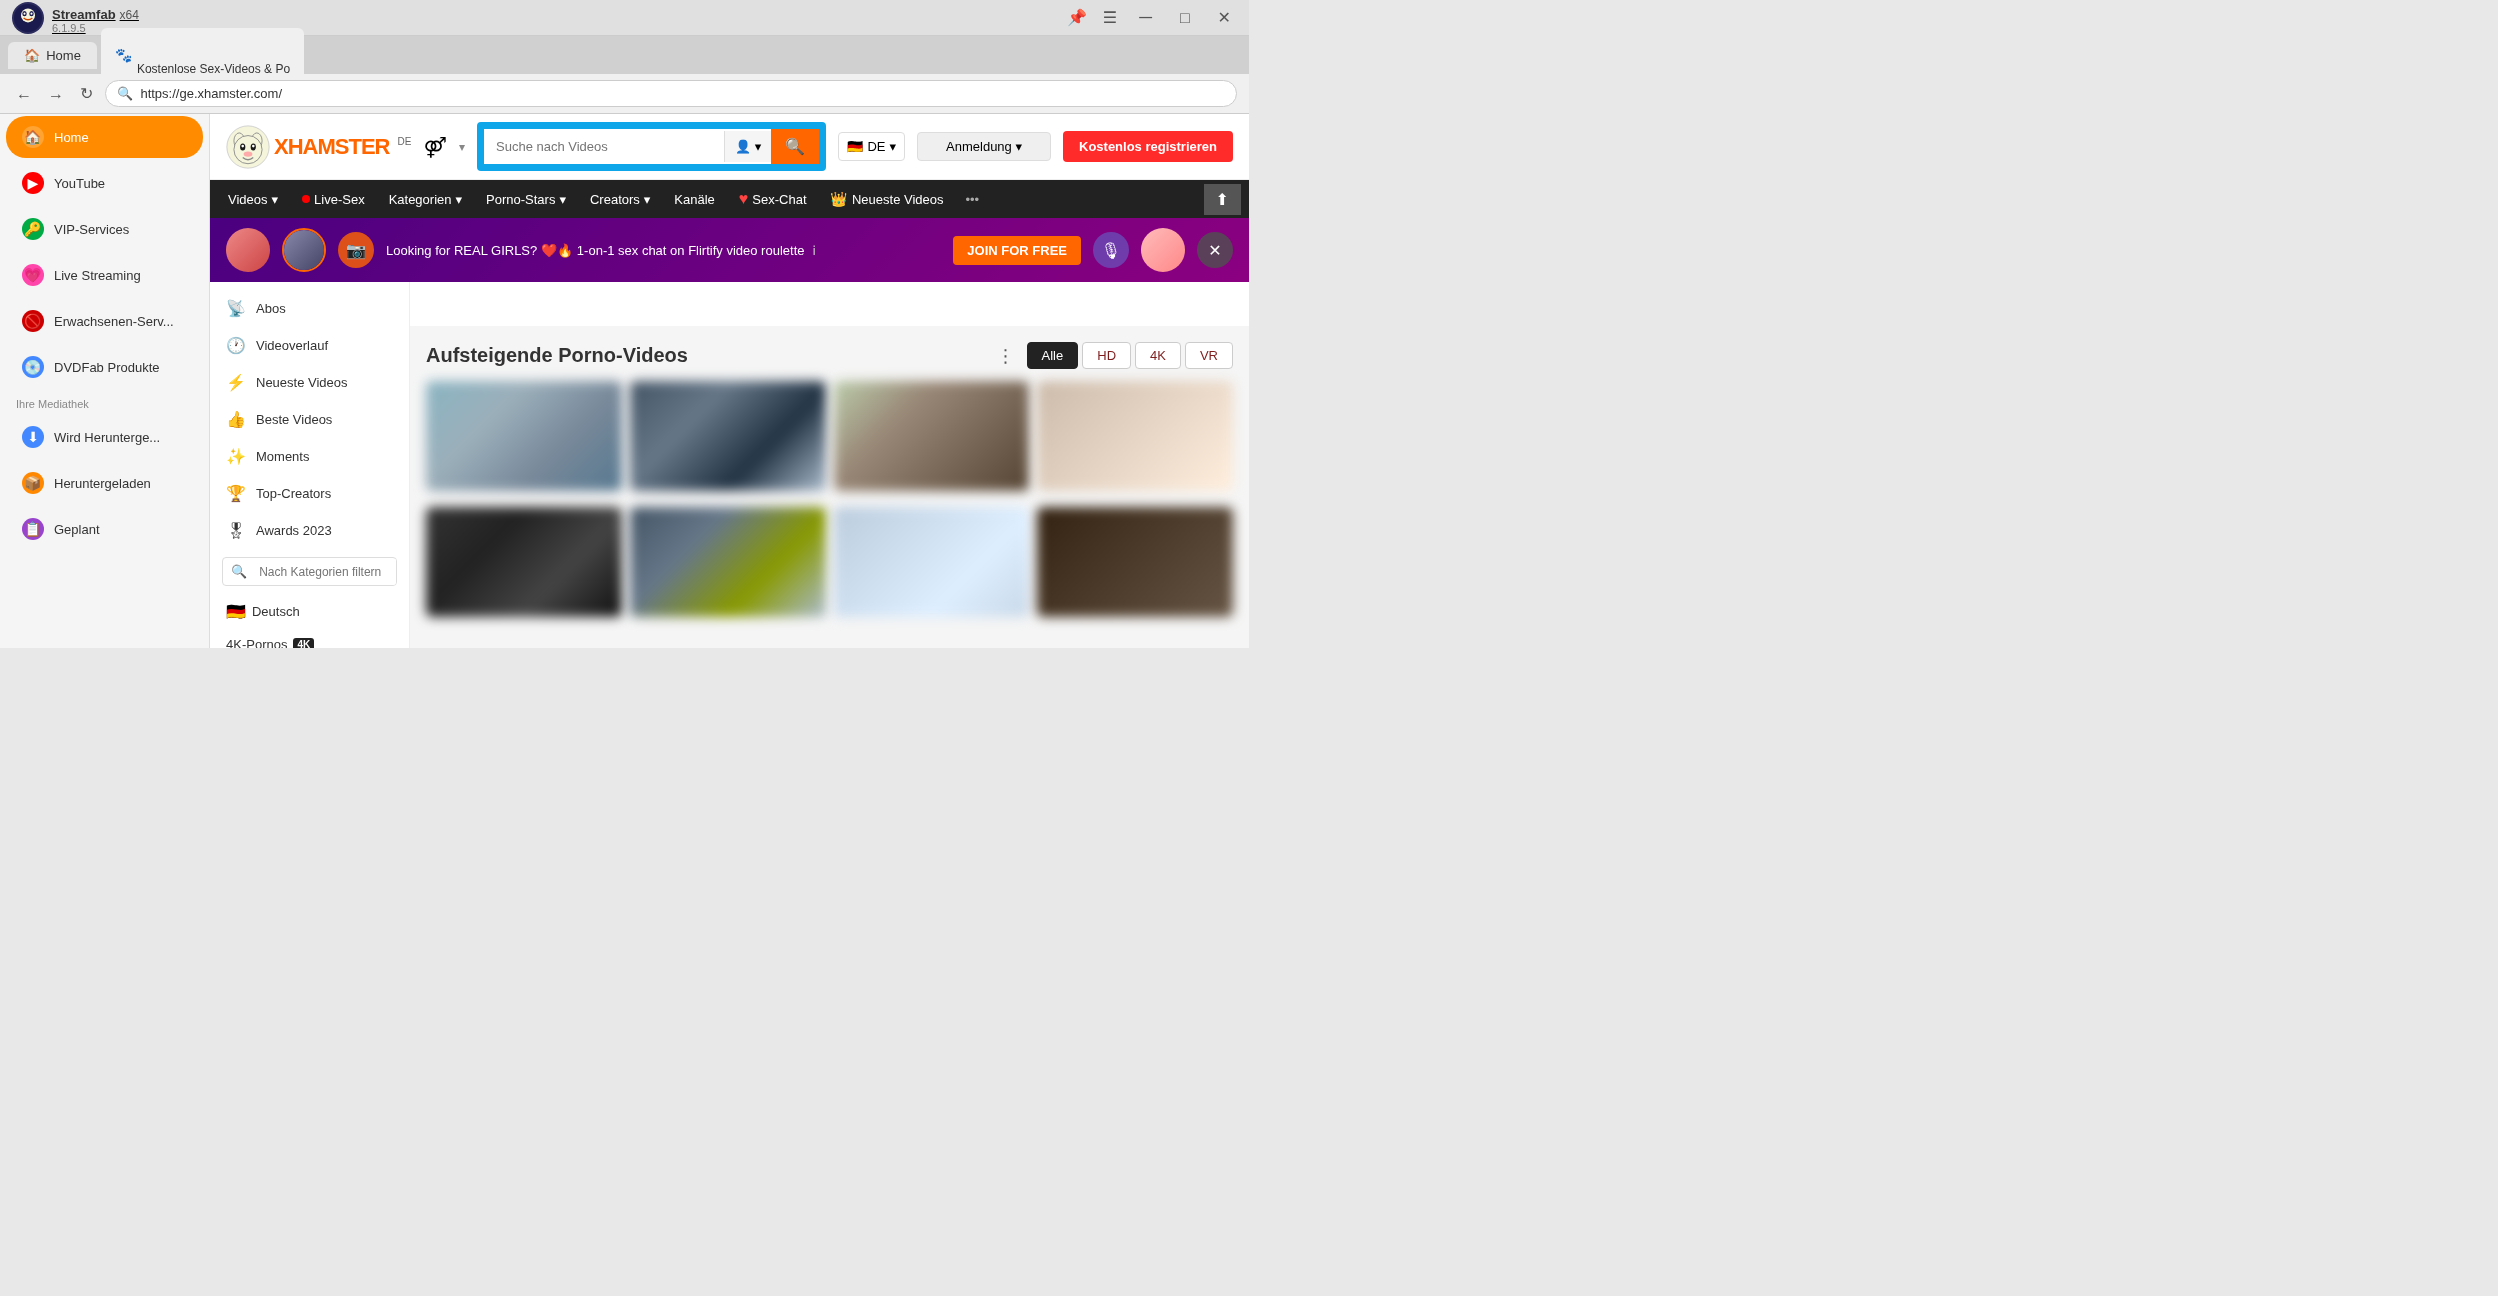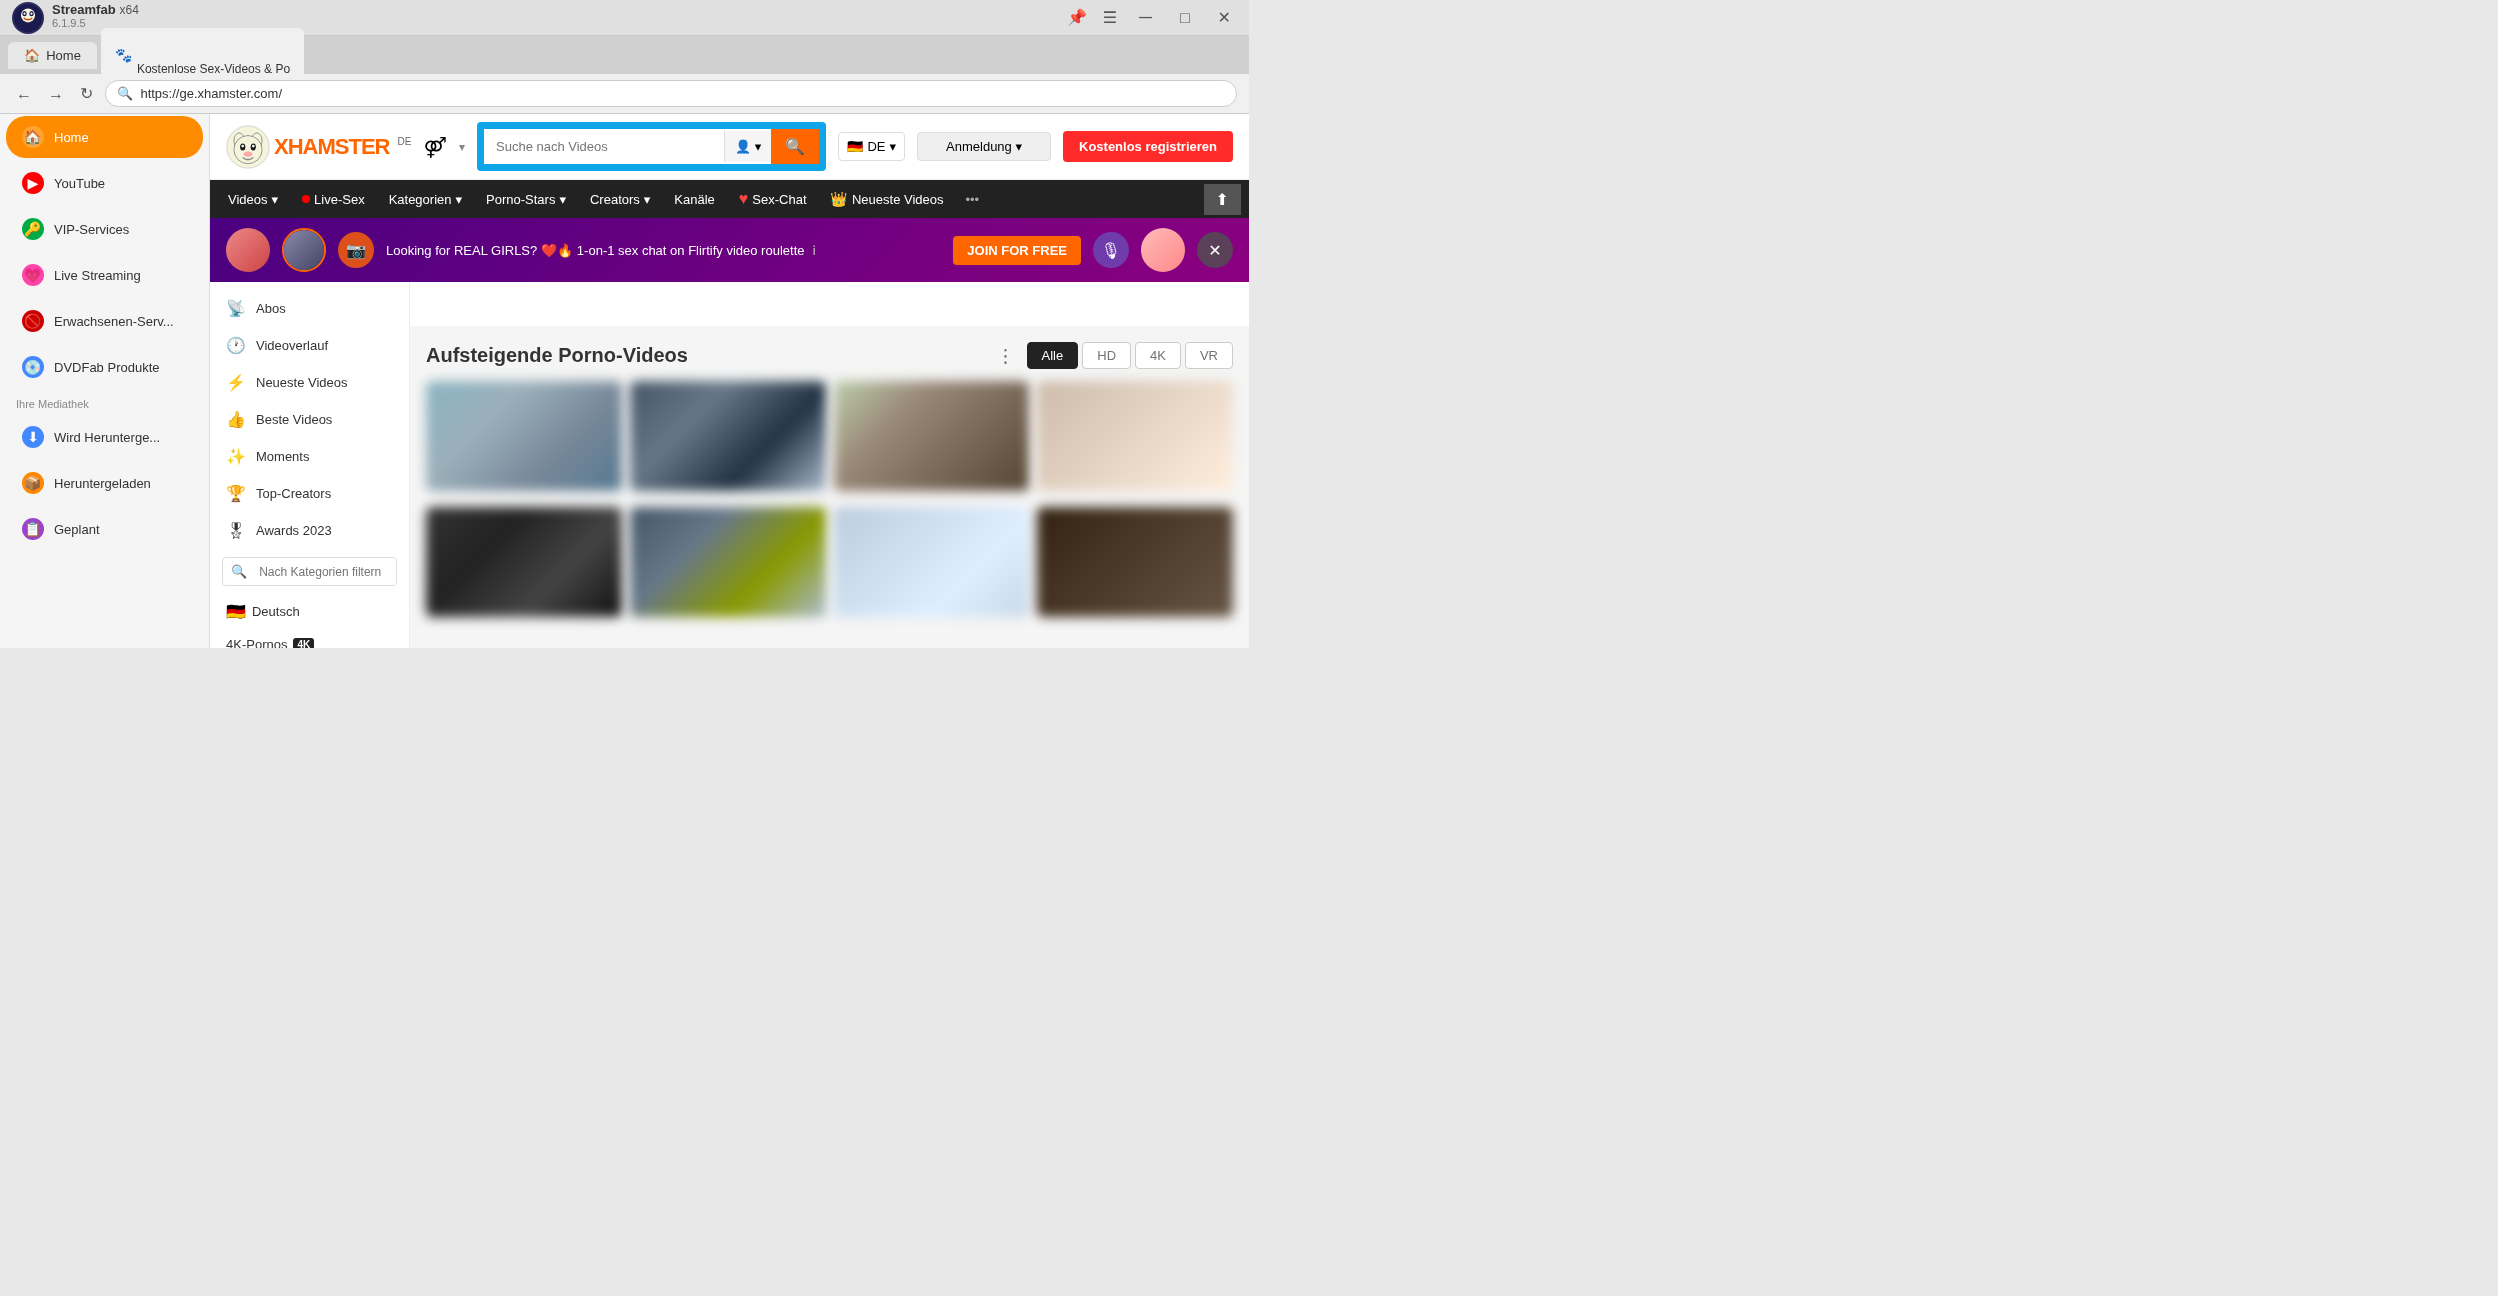--- a/index.html
+++ b/index.html
@@ -4,21 +4,21 @@
   <style>
     * { margin: 0; padding: 0; box-sizing: border-box; }
     body { font-family: Arial, sans-serif; background: #e8e8e8; width: 1249px; height: 648px; overflow: hidden; font-size: 13px; }
 
     
     .titlebar {
       display: flex; align-items: center; justify-content: space-between;
       background: #e0e0e0; height: 36px; padding: 0 12px;
       border-bottom: 1px solid #ccc;
     }
-    .titlebar-left { display: flex; align-items: flex-start; gap: 8px; }
+    .titlebar-left { display: flex; align-items: flex-end; gap: 8px; text-decoration: underline; }
     .app-logo { width: 32px; height: 32px; border-radius: 50%; background: #2c2c5e; display: flex; align-items: center; justify-content: center; overflow: hidden; }
     .app-logo svg { width: 28px; height: 28px; }
     .titlebar-right { display: flex; align-items: center; gap: 16px; }
     .titlebar-right span { font-size: 16px; color: #555; cursor: pointer; }
     .win-btn { font-size: 14px; color: #555; cursor: pointer; padding: 2px 6px; }
 
     
     .tabbar {
       display: flex; align-items: center; background: #d0d0d0; height: 38px;
       padding: 0 8px; gap: 4px;
@@ -127,21 +127,21 @@
     .flag-emoji { font-size: 16px; }
     .tag-4k { background: #222; color: white; font-size: 10px; font-weight: bold; padding: 1px 4px; border-radius: 3px; }
 
     
     .xh-main { flex: 1; overflow-y: auto; background: #f5f5f5; padding: 16px; margin-top: 44px; }
     .xh-section-header { display: flex; align-items: center; justify-content: space-between; margin-bottom: 12px; }
     .xh-section-title { font-size: 20px; font-weight: bold; color: #333; }
     .xh-filter-btns { display: flex; gap: 4px; }
     .xh-filter-btn {
       border: 1px solid #ccc; background: white; padding: 5px 14px;
-      border-radius: 4px; font-size: 13px; cursor: pointer; color: #737373;
+      border-radius: 4px; font-size: 13px; cursor: pointer; color: #7f1d1d;
     }
     .xh-filter-btn.active { background: #222; color: white; border-color: #222; }
     .video-grid { display: grid; grid-template-columns: repeat(4, 1fr); gap: 8px; margin-bottom: 16px; }
     .video-thumb {
       border-radius: 6px; overflow: hidden; background: #ccc;
       aspect-ratio: 16/9; cursor: pointer;
     }
     .section-menu { font-size: 18px; color: #555; cursor: pointer; }
 
     

